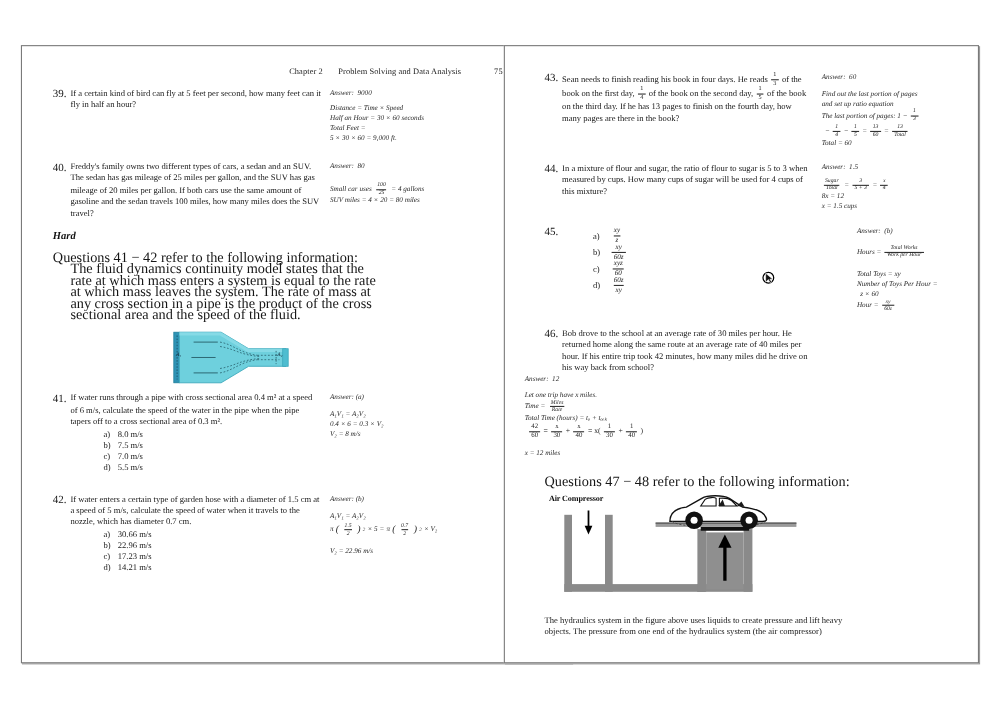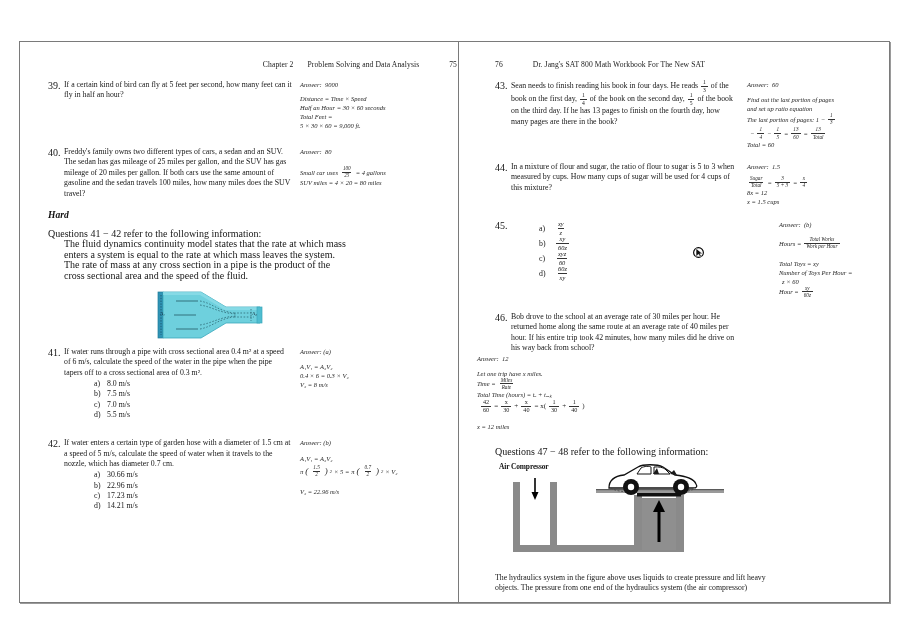--- a/index.html
+++ b/index.html
@@ -116,21 +116,21 @@
 
   
   .section-head {
     font-size: 9.6px;
     font-weight: bold;
     font-style: italic;
     color: #111;
     margin: 10px 0 9px 18px;
   }
   .qgroup-intro {
-    font-size: 10px;
+    font-size: 13px;
     line-height: 10.4px;
     color: #161616;
   }
   #page-left  .qgroup-intro { margin-left: 18px; width: 300px; }
   #page-right .qgroup-intro { margin-left: 26px; width: 300px; }
   .qgroup-intro .body { display: block; padding-left: 16px; }
 
   
   .ans-head { margin-bottom: 5px; }
   .ans-line { white-space: nowrap; }
@@ -311,23 +311,20 @@
           <div class="ans-line" style="margin-top:9px;">V₂ = 22.96 m/s</div>
         </div>
       </div>
 
     </div>
   </div>
 
   <div class="page" id="page-right">
     <div class="page-inner">
 
-      <div class="runhead right-page">
-        <span>76</span><span class="sep-wide"></span><span>Dr. Jang's SAT 800 Math Workbook For The New SAT</span>
-      </div>
 
       <div class="qrow" style="margin-top:6px;">
         <div class="qnum">43.</div>
         <div class="col-q qbody">
           <span class="qtext">
             <span>Sean needs to finish reading his book in four days. He reads</span>
             <span class="frac sm" style="font-style:normal;">
                 <span class="num">1</span>
                 <span class="den">3</span>
               </span>

